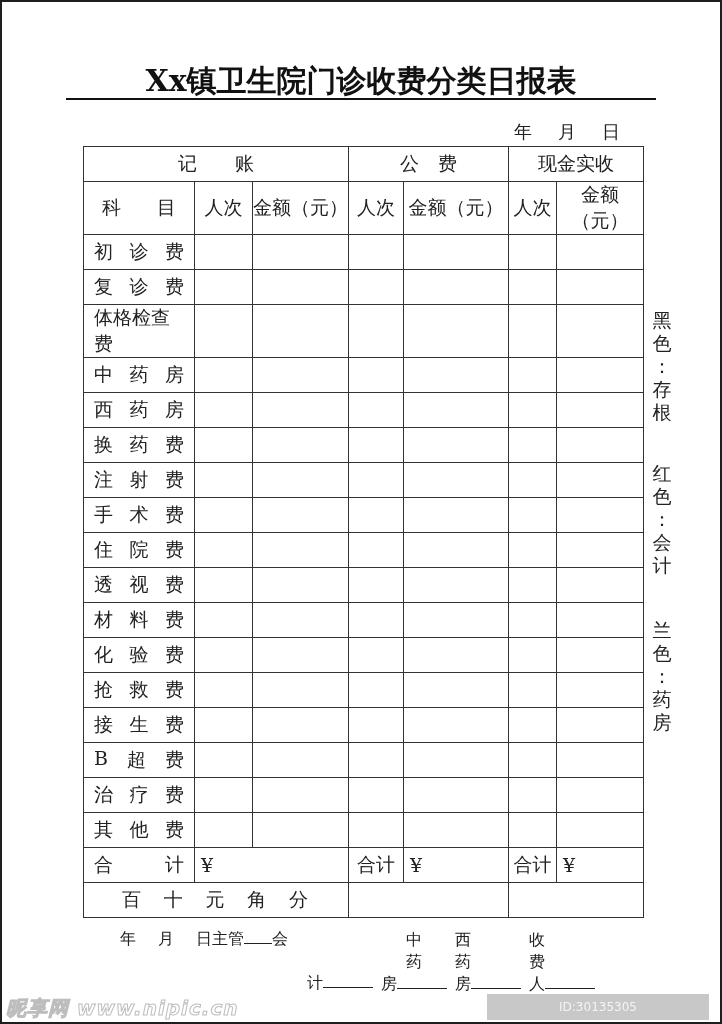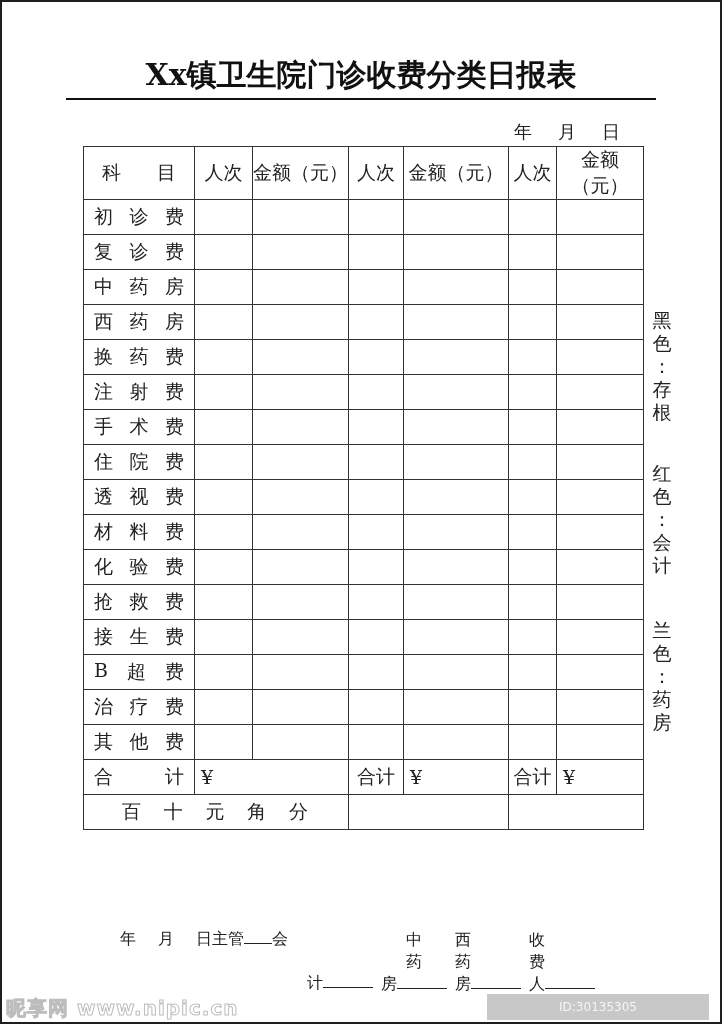--- a/index.html
+++ b/index.html
@@ -1,20 +1,20 @@
 <!DOCTYPE html>
 <html><head>
 <meta charset="utf-8">
 <style>
   html, body { margin: 0; padding: 0; }
   body { width: 722px; height: 1024px; background: #ffffff; position: relative; overflow: hidden;
          font-family: "DejaVu Serif", "Liberation Serif", serif; color: #222; }
   .page-border { position: absolute; left: 0; top: 0; width: 718px; height: 1020px;
                  border: 2px solid #1e1e1e; }
-  .title { position: absolute; left: 0; width: 722px; top: 55px; text-align: center;
+  .title { position: absolute; left: 0; width: 722px; top: 61px; text-align: center;
            font-size: 30px; font-weight: bold; letter-spacing: 0px; color: #111;
            font-family: "DejaVu Serif", serif; }
   .title-rule { position: absolute; left: 66px; top: 98px; width: 590px; height: 2px; background: #111; }
   .date-top { position: absolute; top: 120px; left: 514px; font-size: 18px; }
   .date-top span { display: inline-block; }
   table.form { position: absolute; left: 83px; top: 146px; border-collapse: collapse;
                table-layout: fixed; }
   table.form td { border: 1.5px solid #333; padding: 0; font-size: 19px; height: 34px;
                   vertical-align: middle; color: #222; }
   .hdr1 td { height: 33px; text-align: center; font-size: 20px; }
@@ -23,21 +23,21 @@
   .item-label .spread { display: flex; justify-content: space-between; width: 90px; }
   .sum-row td { font-size: 19px; }
   .left { text-align: left; padding-left: 6px !important; }
   .center { text-align: center; }
   .side-note { position: absolute; left: 651px; font-size: 19px; line-height: 23px; width: 22px;
                text-align: center; }
   .sig { position: absolute; font-size: 16px; }
   .uline { display: inline-block; border-bottom: 1.5px solid #222; height: 14px; vertical-align: baseline; }
   .watermark-left { position: absolute; left: 6px; top: 995px; font-size: 20px; color: #fff;
                     -webkit-text-stroke: 1px #bdbdbd; font-family: "DejaVu Sans", sans-serif;
-                    font-weight: bold; letter-spacing: 1px; }
+                    font-style: italic; font-weight: bold; letter-spacing: 1px; }
   .watermark-right { position: absolute; left: 487px; top: 994px; width: 222px; height: 26px;
                      background: #c8c8c8; color: #f4f4f4; font-size: 12px; line-height: 26px;
                      text-align: center; font-family: "DejaVu Sans", sans-serif; }
 </style>
 </head>
 <body>
 
 <div class="page-border"></div>
 
 <div class="title">Xx镇卫生院门诊收费分类日报表</div>
@@ -51,20 +51,25 @@
   <colgroup>
     <col style="width:111px">
       <col style="width:58px">
       <col style="width:96px">
     <col style="width:55px">
       <col style="width:105px">
     <col style="width:48px">
       <col style="width:87px">
   </colgroup>
   <tbody>
+      <tr class="hdr1">
+    <td colspan="3" style="white-space:pre">记　　账</td>
+    <td colspan="2" style="white-space:pre">公　费</td>
+    <td colspan="2">现金实收</td>
+  </tr>
   <tr class="hdr2">
     <td>
       <div style="display:flex;justify-content:space-between;padding:0 18px;">
         <span>科</span>
         <span>目</span>
       </div>
     </td>
     <td>人次</td>
     <td>金额（元）</td>
     <td>人次</td>
@@ -88,20 +93,33 @@
         <td></td>
         <td></td>
         <td></td>
       </tr>
       <tr>
         <td class="item-label">
           <div class="spread">
             <span>复</span>
             <span>诊</span>
             <span>费</span>
+          </div>
+        </td>
+        <td></td>
+        <td></td>
+        <td></td>
+        <td></td>
+        <td></td>
+        <td></td>
+      </tr>
+      <tr>
+        <td class="item-label">
+          <div class="spread" style="justify-content: flex-start;">
+            <span>体格检查费</span>
           </div>
         </td>
         <td></td>
         <td></td>
         <td></td>
         <td></td>
         <td></td>
         <td></td>
       </tr>
       <tr>

